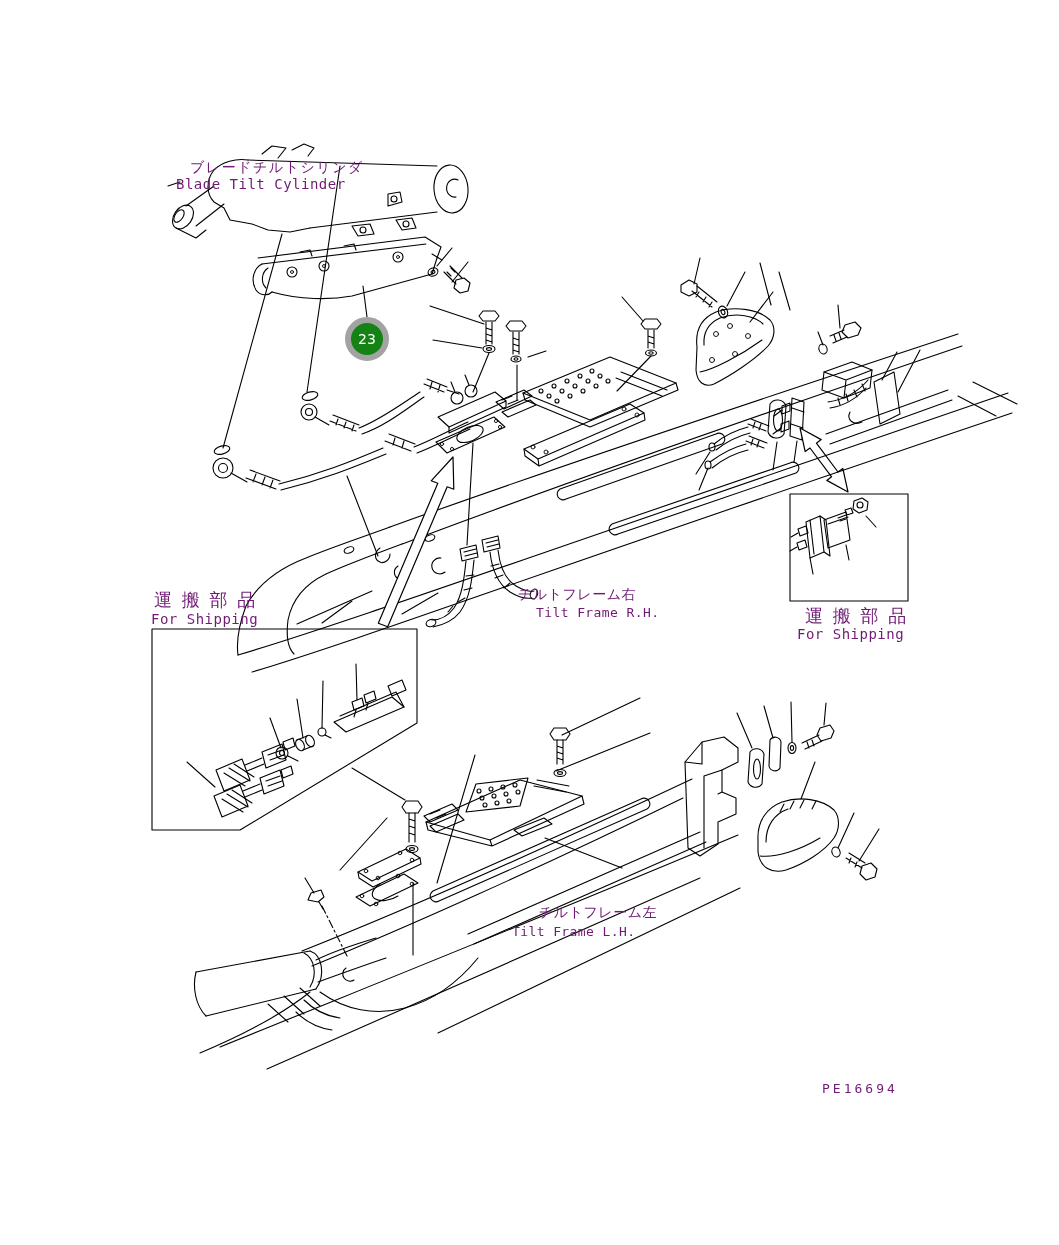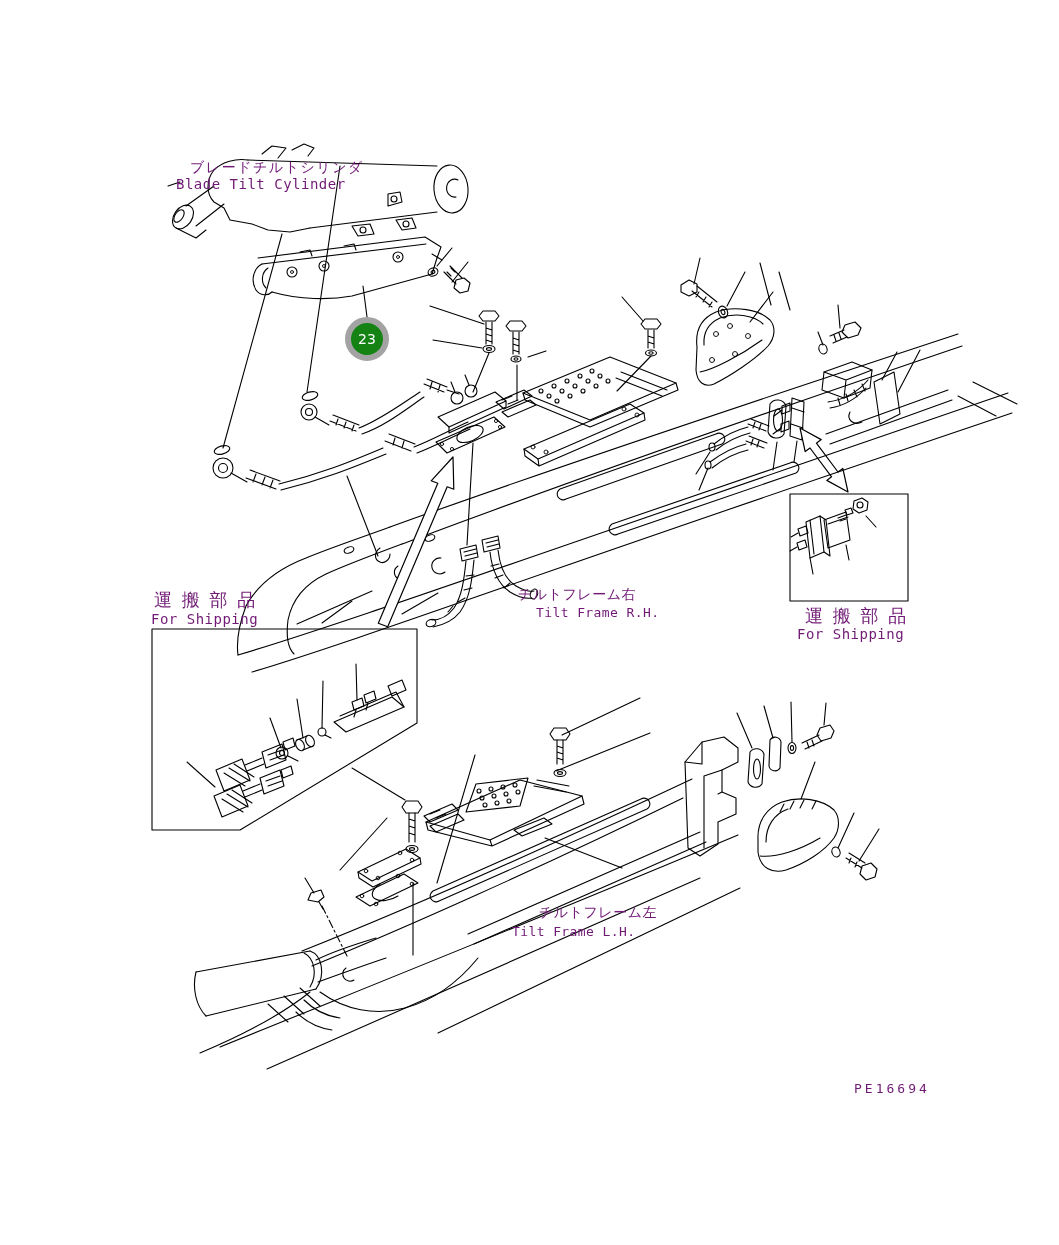--- a/index.html
+++ b/index.html
@@ -466,14 +466,14 @@
 
   <div class="lbl jp" style="left:518px;top:586px;letter-spacing:0.5px;">チルトフレーム右</div>
   <div class="lbl en-sm" style="left:536px;top:605px;">Tilt Frame R.H.</div>
 
   <div class="lbl jp-wide" style="left:805px;top:605px;">運 搬 部 品</div>
   <div class="lbl en" style="left:797px;top:626px;">For Shipping</div>
 
   <div class="lbl jp" style="left:539px;top:904px;letter-spacing:0.5px;">チルトフレーム左</div>
   <div class="lbl en-sm" style="left:512px;top:924px;">Tilt Frame L.H.</div>
 
-  <div class="lbl pe" style="left:854px;top:1081px;">PE16694</div>
+  <div class="lbl pe" style="left:822px;top:1081px;">PE16694</div>
 </div>
 
 </body></html>

